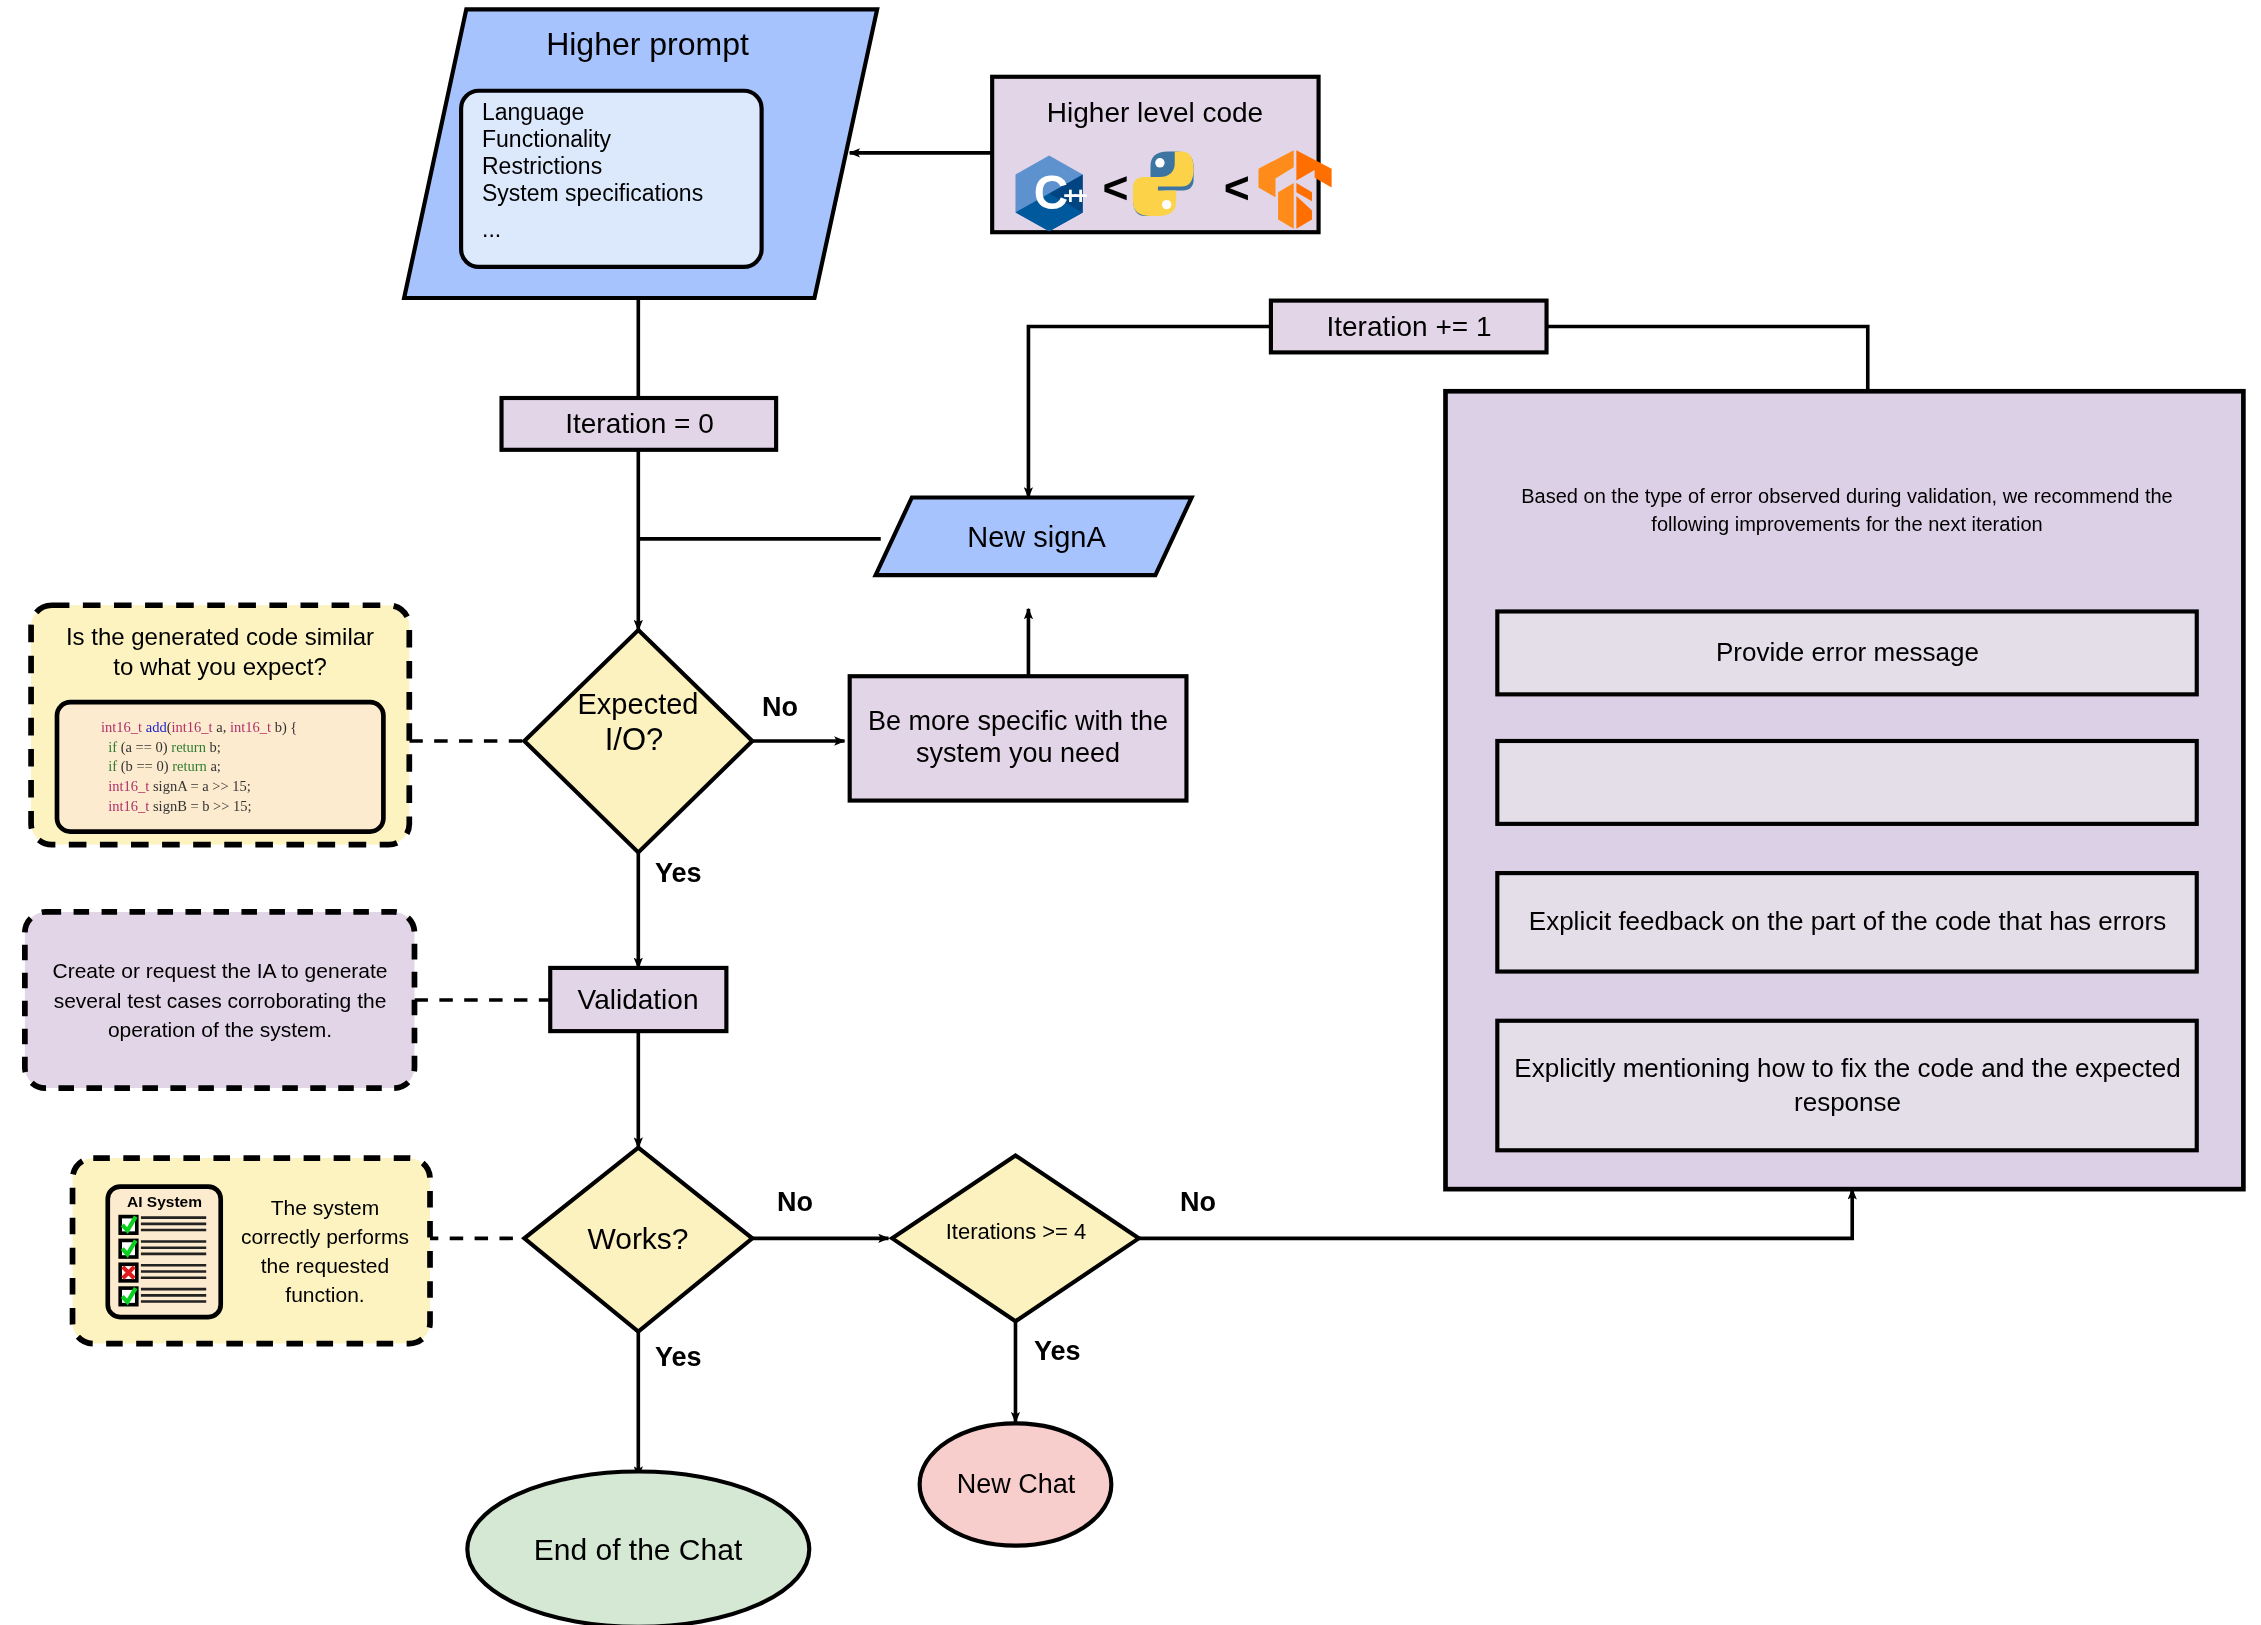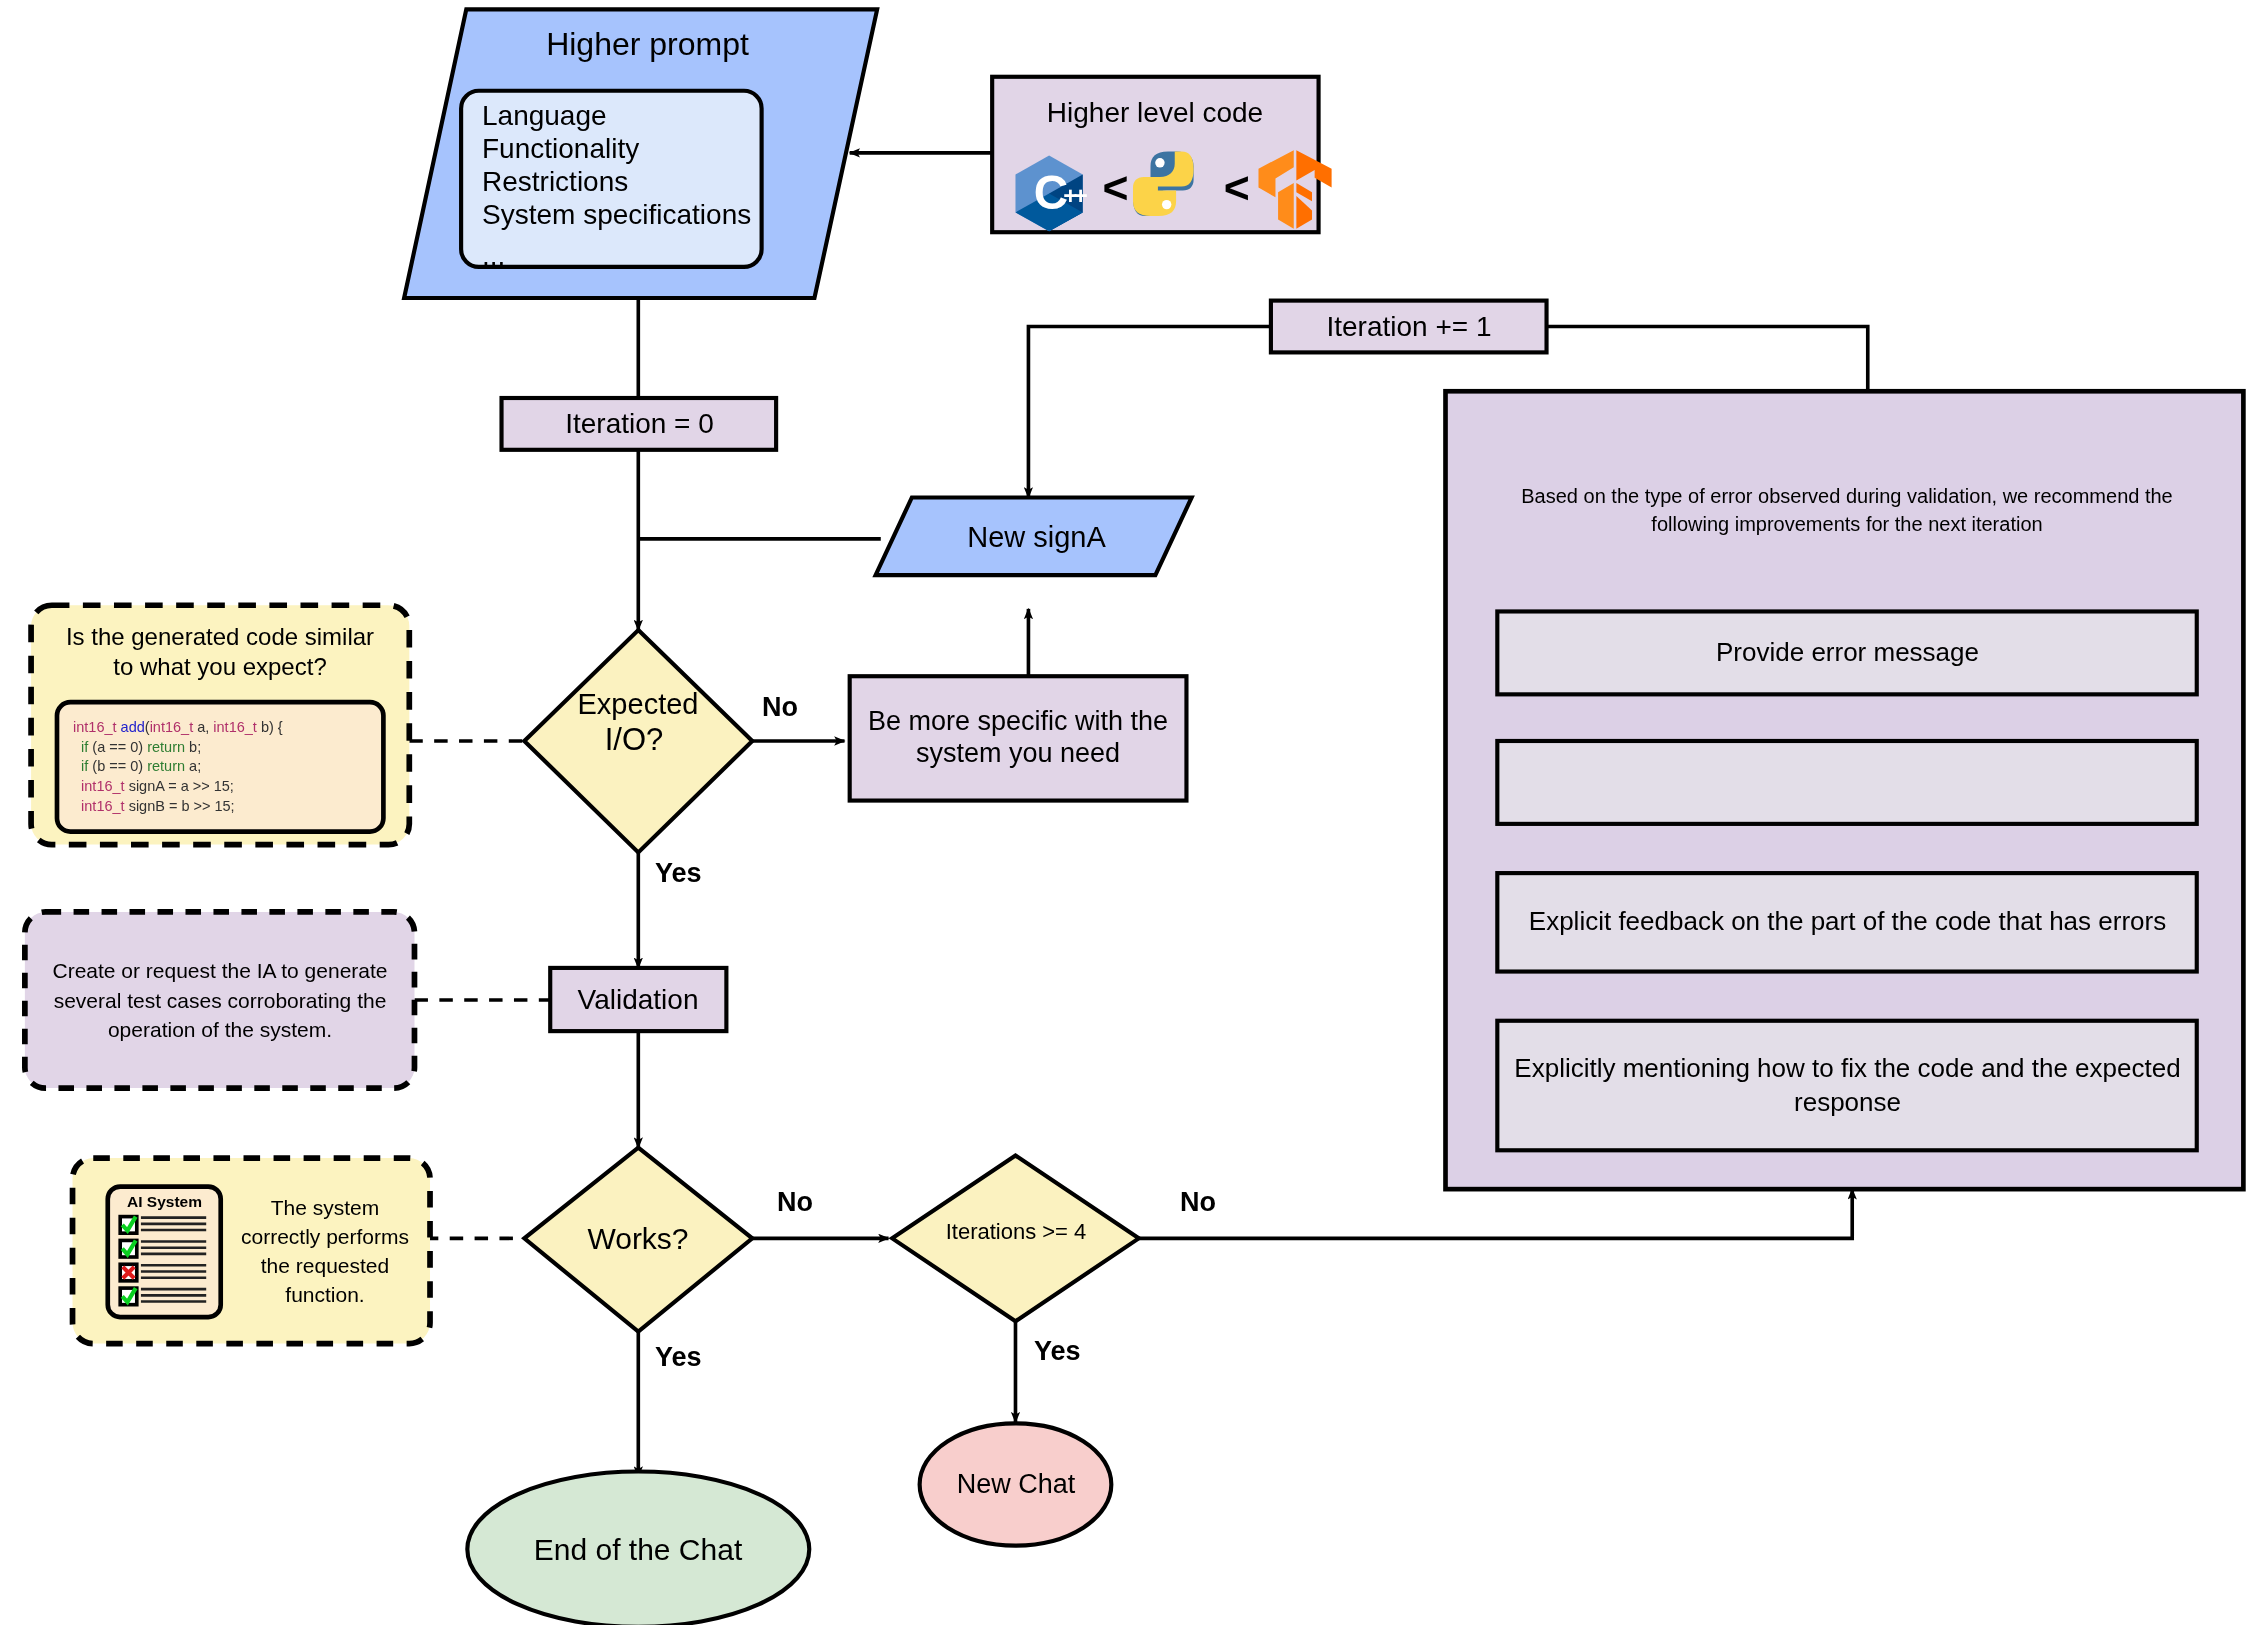--- a/index.html
+++ b/index.html
@@ -2,21 +2,21 @@
 <html style="font-size:8.3px"><head>
 <meta charset="utf-8">
 <style>
   html,body{margin:0;padding:0;background:#ffffff;}
   body{font-family:"Liberation Sans",sans-serif;}
   #stage{position:relative;width:2261px;height:1626px;background:#fff;overflow:hidden;}
   svg.layer{position:absolute;left:0;top:0;width:2261px;height:1626px;}
   .nodeText{position:absolute;display:flex;align-items:center;justify-content:center;
             text-align:center;color:#000;pointer-events:none;line-height:1.18;}
   .edgeLbl{position:absolute;font-weight:bold;color:#000;}
-  .codeline{font-family:Liberation Sans, sans-serif;white-space:pre;}
+  .codeline{font-family:Liberation Serif, serif;white-space:pre;margin-left:28px;}
   .kw{color:#2e7d32;} .ty{color:#b0306a;} .fn{color:#2222cc;} .pl{color:#333;}
 </style>
 </head>
 <body>
 
 <div id="stage">
 
   <svg class="layer" viewBox="0 0 4364 3138">
     <defs>
       <marker id="arrow" markerWidth="22" markerHeight="18" refX="20" refY="9" orient="auto" markerUnits="userSpaceOnUse">
@@ -155,21 +155,21 @@
       <polygon points="58,0 58,26 30,43 30,72 4,57 4,28" fill="#ff8c1a"></polygon>
       <polygon points="62,0 116,28 116,57 90,42 90,30 62,46" fill="#ff6f00"></polygon>
       <polygon points="58,50 58,120 34,106 34,64" fill="#ff8c1a"></polygon>
       <polygon points="62,50 86,64 86,78 62,64" fill="#ff6f00"></polygon>
       <polygon points="62,70 62,120 86,106 86,92" fill="#ff6f00"></polygon>
     </g>
   </svg>
 
   <div class="nodeText" style="left:466px;top:21px;width:363px;height:47px;font-size:32px;">Higher prompt</div>
 
-  <div style="position:absolute;left:482px;top:99px;width:280px;font-size:28px;line-height:1.18;color:#000;">
+  <div style="position:absolute;left:482px;top:99px;width:280px;font-size:23px;line-height:1.18;color:#000;">
     <div>Language</div>
     <div>Functionality</div>
     <div>Restrictions</div>
     <div>System specifications</div>
     <div style="margin-top:8.3px;">...</div>
   </div>
 
   <div class="nodeText" style="left:992px;top:92px;width:326px;height:41px;font-size:28px;">Higher level code</div>
 
   <div class="nodeText" style="left:502px;top:398px;width:275px;height:52px;font-size:28px;">Iteration = 0</div>

